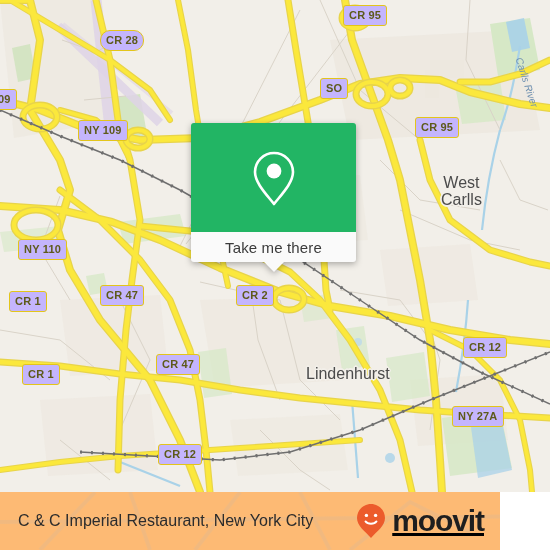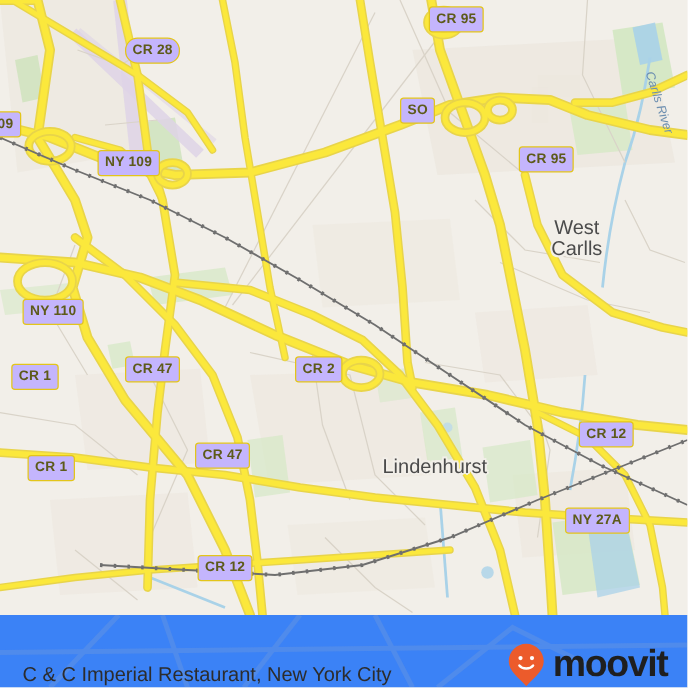--- a/index.html
+++ b/index.html
@@ -88,38 +88,38 @@
   .callout-tail{
     position:absolute;left:50%;bottom:-10px;margin-left:-11px;
     width:0;height:0;
     border-left:11px solid transparent;
     border-right:11px solid transparent;
     border-top:11px solid #fafafa;
   }
 
   
   .footer{
-    position:absolute;left:0;top:492px;width:550px;height:58px;
-    background:#3b82f6;
-    display:flex;align-items:flex-end;
+    position:absolute;left:0;top:492px;width:500px;height:58px;
+    background:#fdba74;
+    display:flex;align-items:center;
     box-sizing:border-box;
     padding:0 16px 0 18px;
     overflow:hidden;
   }
   .footer-bg{
     position:absolute;left:0;top:0;width:550px;height:58px;
     opacity:.16;pointer-events:none;
   }
   .footer-title{
     position:relative;z-index:2;
     color:#2c2c2c;font-size:16px;white-space:nowrap;
   }
   .brand{
     position:relative;z-index:2;
-    margin-left:auto;display:flex;align-items:center;gap:6px;
+    margin-left:auto;display:flex;align-items:center;gap:6px;text-decoration:underline;
   }
   .brand-word{
     color:#1f1f1f;font-size:30px;font-weight:bold;letter-spacing:-1.1px;
     line-height:1;
   }
 </style>
 </head>
 <body>
 
 <div id="root">
@@ -301,20 +301,32 @@
     <div class="shield" style="left:452px;top:406px;">NY 27A</div>
 
     <div class="place two-line" style="left:441px;top:174px;">
       <div>West</div>
       <div>Carlls</div>
     </div>
     <div class="place" style="left:306px;top:365px;">Lindenhurst</div>
 
     <div class="river-label" style="left:524px;top:56px;transform:rotate(72deg);">Carlls River</div>
 
+    <div class="callout">
+      <div class="callout-top">
+        <svg width="50" height="60" viewBox="0 0 50 60">
+          <path d="M25 5 C14.5 5 6 13.5 6 24 C6 35 18 47 25 56 C32 47 44 35 44 24 C44 13.5 35.5 5 25 5 Z" fill="none" stroke="#ffffff" stroke-width="2.6" stroke-linejoin="round"></path>
+          <circle cx="25" cy="23" r="7.4" fill="#ffffff"></circle>
+        </svg>
+      </div>
+      <div class="callout-bottom">
+        <span class="callout-label">Take me there</span>
+        <span class="callout-tail"></span>
+      </div>
+    </div>
 
   </div>
 
   <div class="footer">
     <svg class="footer-bg" width="550" height="58" viewBox="0 0 550 58">
       <g fill="none" stroke="#b9b9b9" stroke-width="4">
         <path d="M40 58 L95 0"></path>
         <path d="M130 0 L150 58"></path>
         <path d="M195 58 L240 0"></path>
         <path d="M300 0 L330 58"></path>

